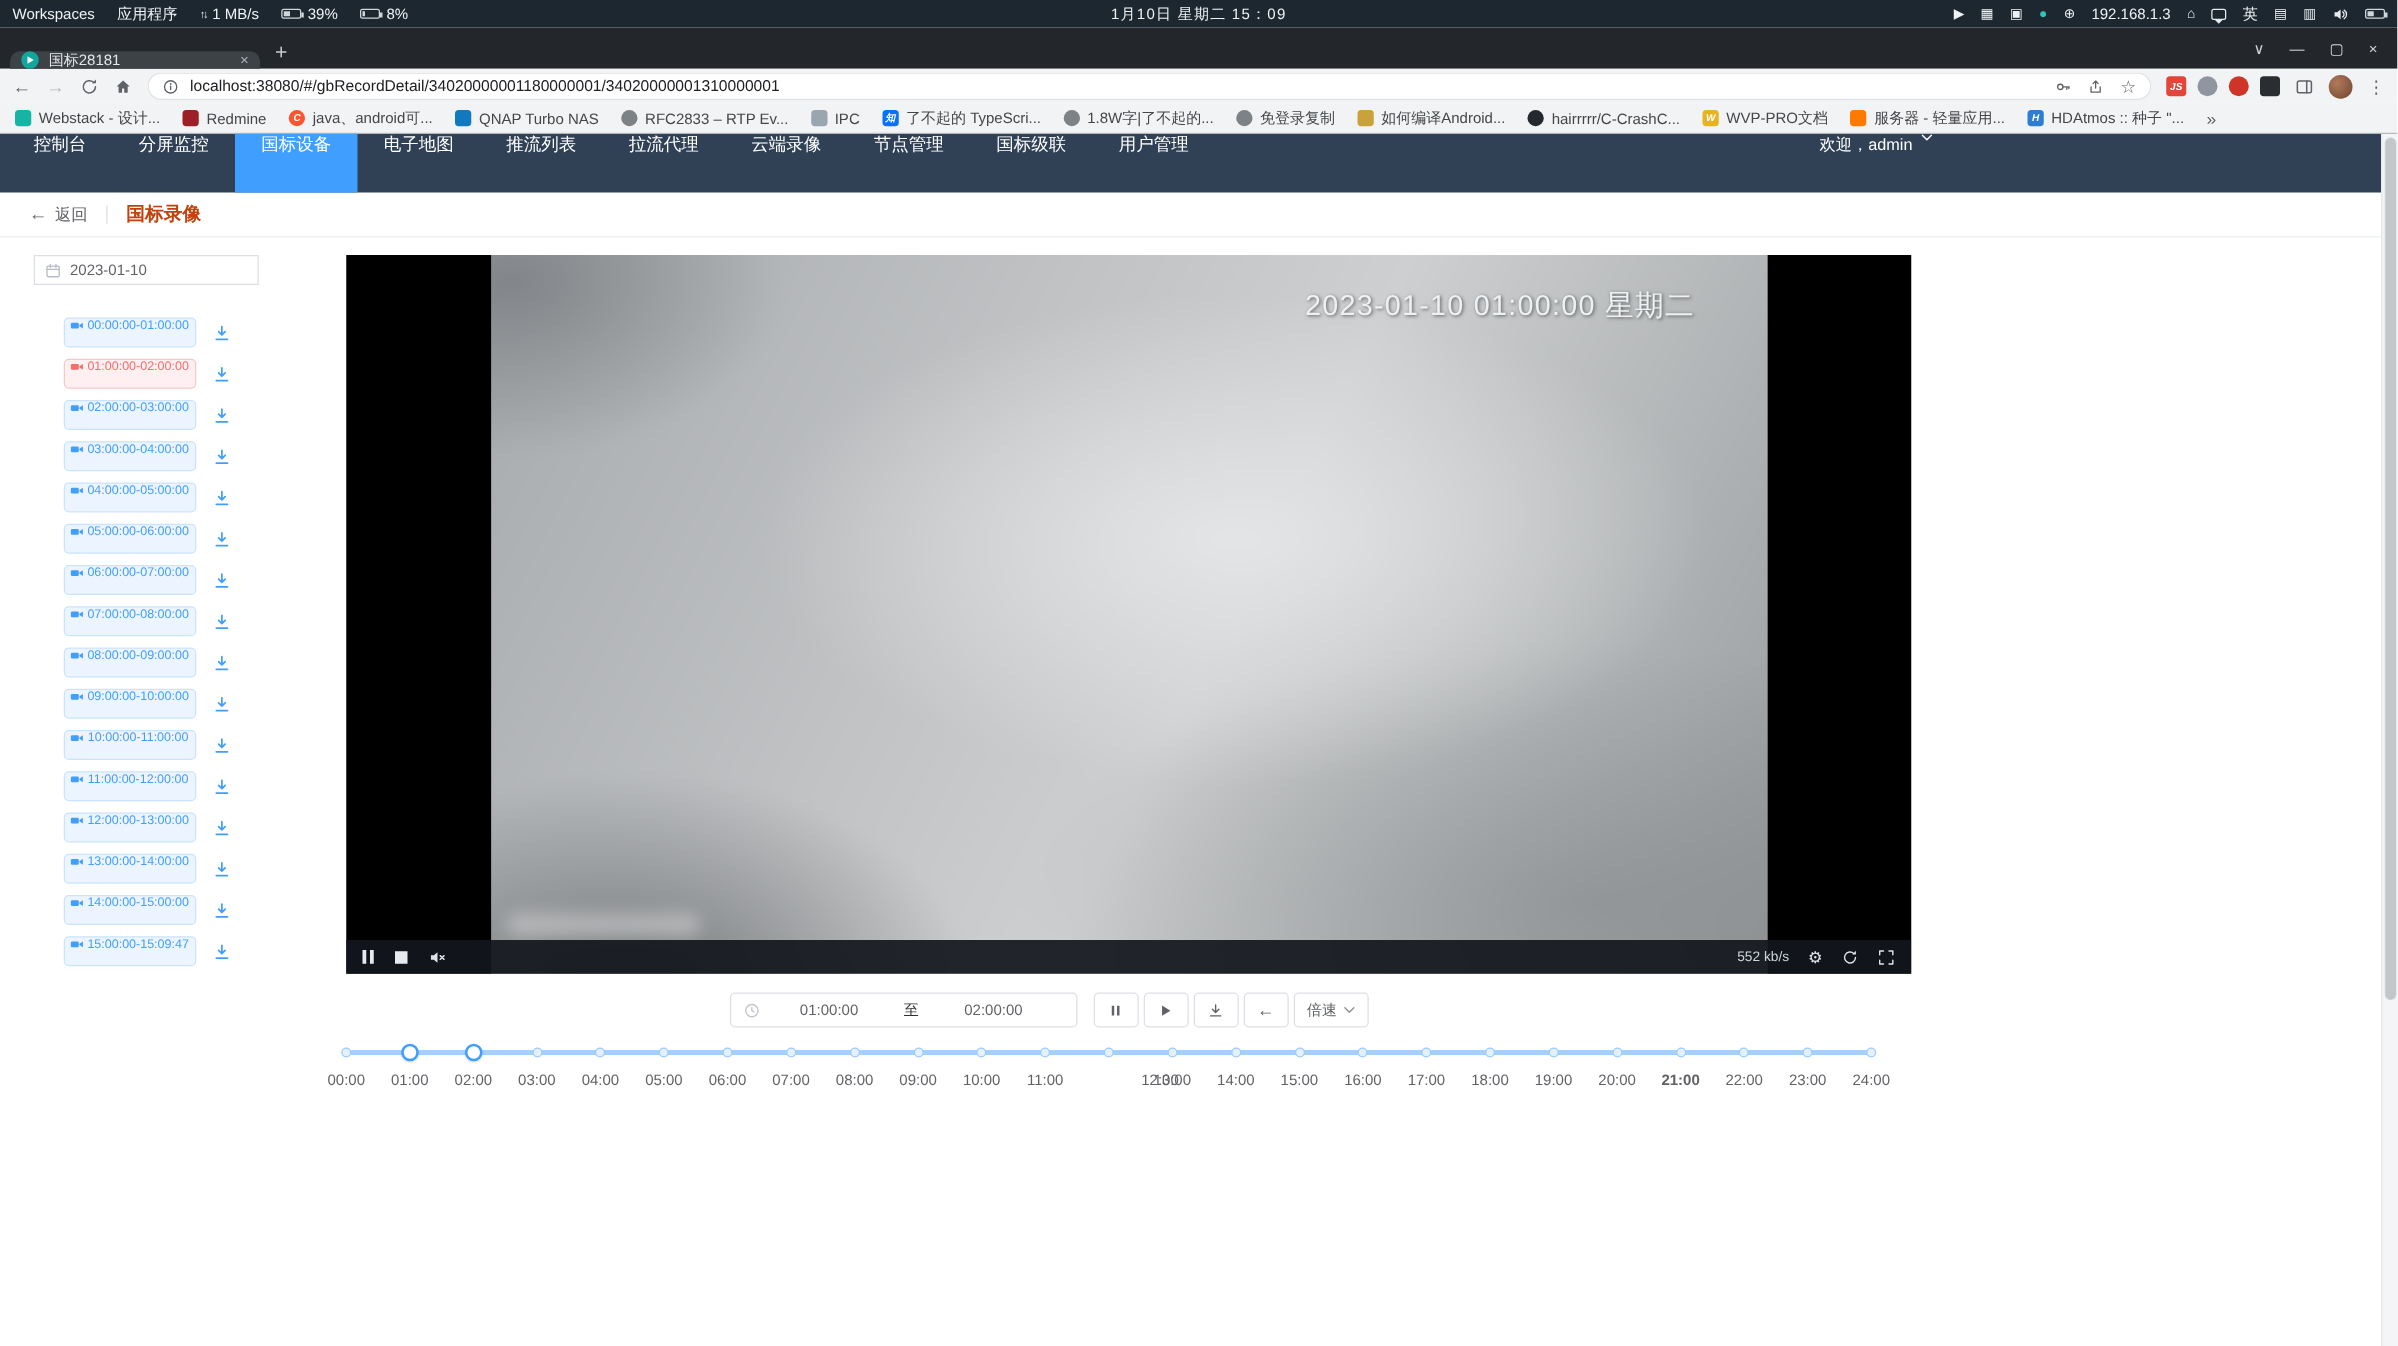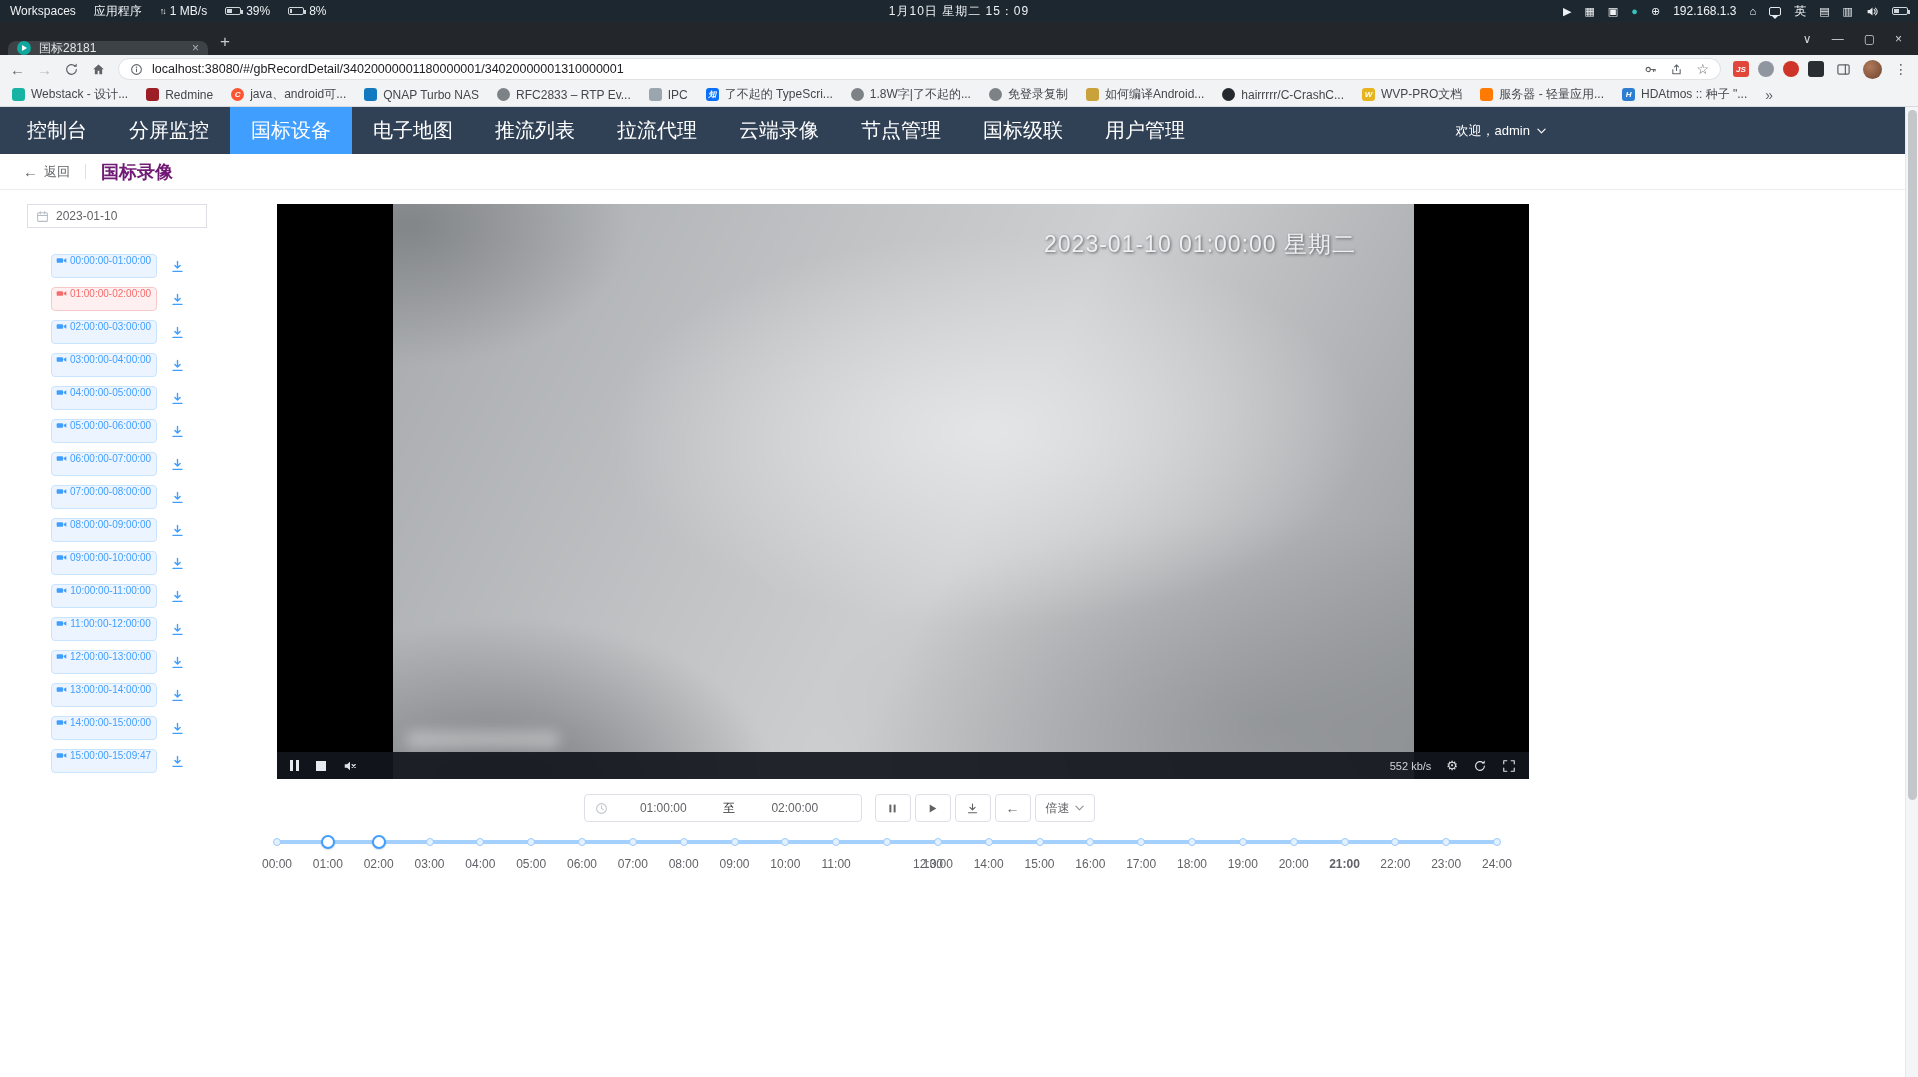--- a/index.html
+++ b/index.html
@@ -69,34 +69,34 @@
   .bm-list{display:contents}
   .bm{display:inline-flex;align-items:center;gap:6px;cursor:pointer}
   .bm-icon{width:13px;height:13px;border-radius:3px;display:inline-flex;align-items:center;
     justify-content:center;color:#fff;font-size:8px;font-weight:bold;flex:0 0 auto}
   .bm-icon.round{border-radius:50%}
   .bm-overflow{color:#5f6368;font-size:14px}
 
   
   .app-nav{height:47px;background:#304156;display:flex;align-items:stretch;position:relative;padding-left:6px}
   .nav-list{display:contents}
-  .nav-item{display:flex;align-items:center;padding:0 21px;color:#fff;font-size:20px;cursor:pointer}
+  .nav-item{display:flex;padding:0 21px;color:#fff;font-size:14px;cursor:pointer}
   .nav-item.active{background:#409eff}
-  .nav-welcome{position:absolute;right:372px;top:0;height:100%;display:flex;align-items:center;
+  .nav-welcome{position:absolute;right:372px;top:0;height:100%;display:flex;align-items:flex-start;
     gap:7px;color:#fff;font-size:13px;cursor:pointer}
   .caret-svg{width:9px;height:6px;color:#fff}
   .caret-svg.gray{color:#909399}
 
   
   .page-header{height:36px;display:flex;align-items:center;padding:0 23px;background:#fff;
     border-bottom:1px solid #eaedf0}
   .back{display:flex;align-items:center;gap:6px;color:#606266;font-size:13px;cursor:pointer}
   .back-arrow{font-size:15px;line-height:1}
   .vdiv{width:1px;height:15px;background:#dcdfe6;margin:0 15px}
-  .page-title{font-size:18px;font-weight:bold;color:#701a75}
+  .page-title{font-size:15px;font-weight:bold;color:#c2410c}
 
   
   .content{display:flex;padding-top:14px}
   .sidebar{width:180px;margin-left:27px;flex:0 0 auto}
   .date-input{height:24px;border:1px solid #dcdfe6;border-radius:0;display:flex;align-items:center;
     padding:0 8px;gap:7px;color:#606266;font-size:12px;background:#fff;cursor:pointer}
   .cal-svg{width:13px;height:13px;color:#b6bcc6}
   .seg-list{margin-top:26px;display:flex;flex-direction:column;gap:9px}
   .seg-row{display:flex;align-items:center;justify-content:center;gap:14px}
   .seg-btn{width:106px;height:24px;display:inline-flex;align-items:flex-start;justify-content:center;gap:3px;

